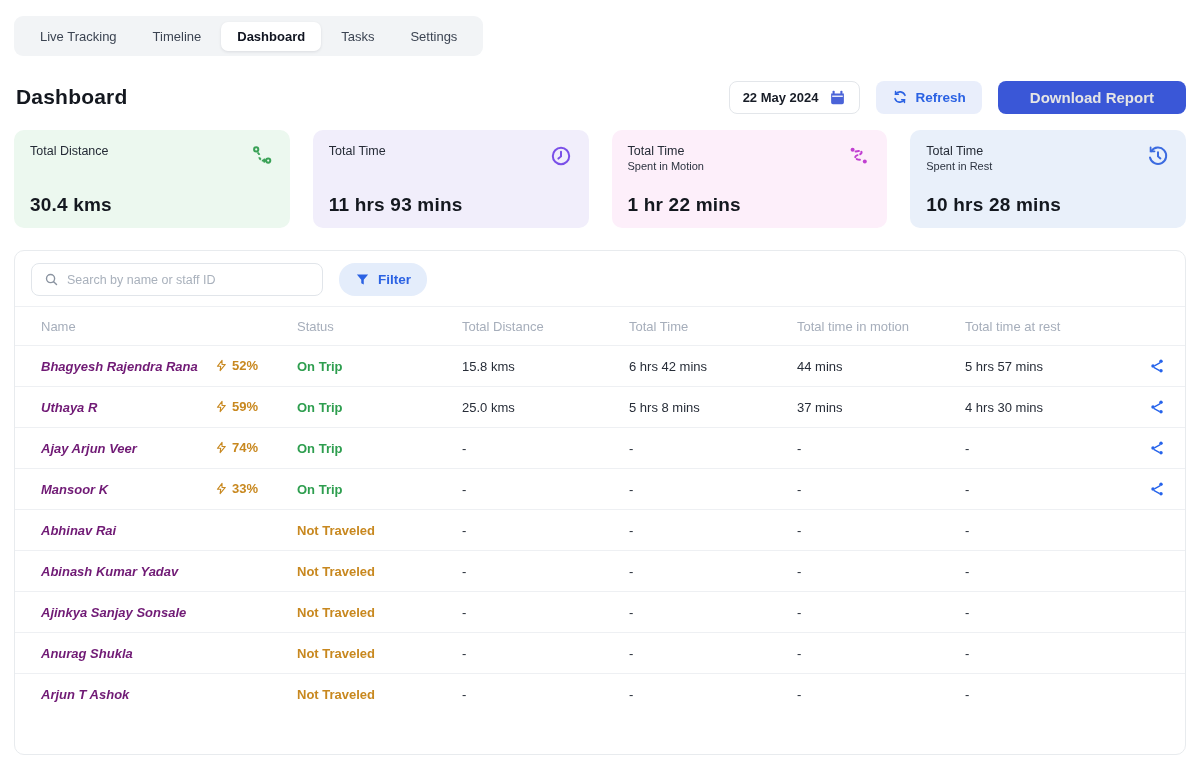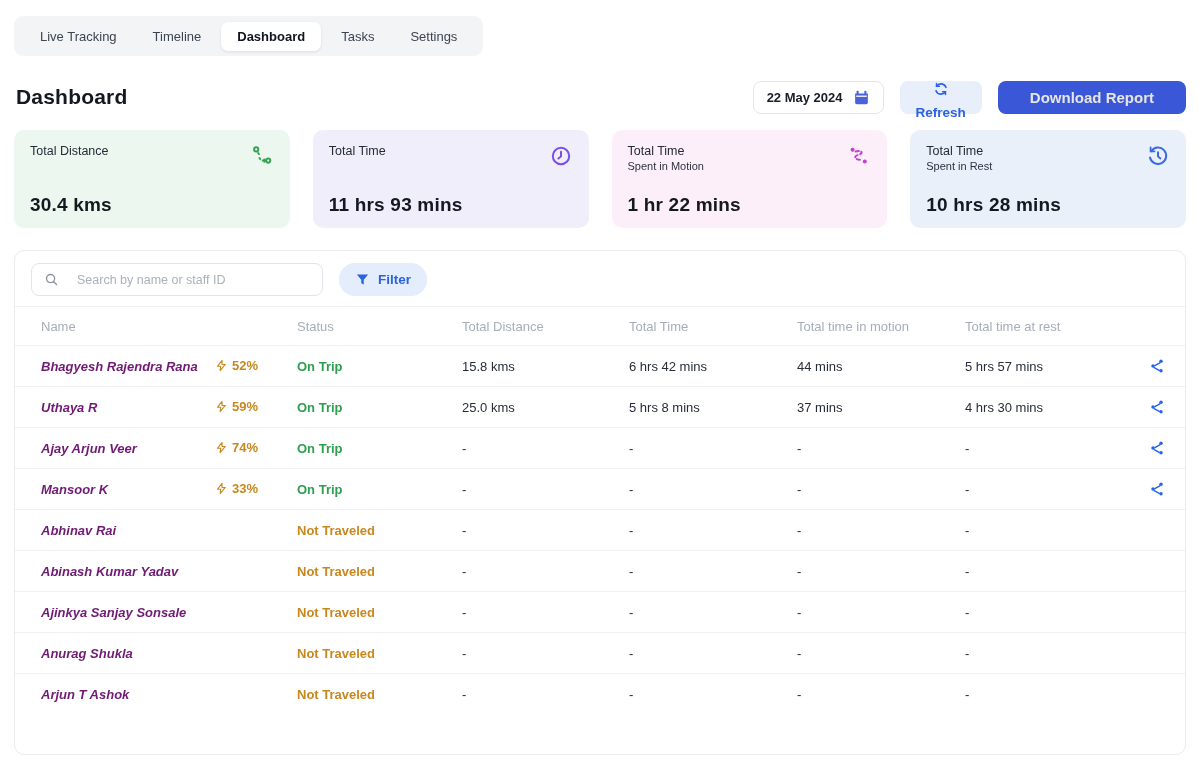--- a/index.html
+++ b/index.html
@@ -20,40 +20,40 @@
   
   .title-row { position:absolute; left:16px; right:14px; top:80px; height:34px;
     display:flex; align-items:center; }
   .page-title { font-size:21px; font-weight:bold; color:#14181f; letter-spacing:.2px; }
   .title-actions { margin-left:auto; display:flex; align-items:center; gap:16px; }
   .date-btn { display:flex; align-items:center; gap:10px; background:#fff;
     border:1px solid #e3e6ea; border-radius:8px; height:33px; padding:0 13px;
     font-size:13px; font-weight:bold; color:#171c26; cursor:pointer; }
   .refresh-btn { display:flex; align-items:center; gap:8px; background:#e9eefb;
     border:none; border-radius:8px; height:33px; padding:0 16px; font-size:13.5px;
-    font-weight:bold; color:#2b62e3; cursor:pointer;flex-direction:column; }
+    font-weight:bold; color:#2b62e3; cursor:pointer; }
   .download-btn { background:#3a57d7; border:none; border-radius:8px; height:33px;
     padding:0 32px; font-size:15px; font-weight:bold; color:#e5e5e5; cursor:pointer; }
 
   
   .cards { position:absolute; left:14px; right:14px; top:130px; height:98px;
     display:flex; gap:23px; }
   .card { flex:1; border-radius:10px; padding:14px 16px 12px; display:flex;
     flex-direction:column; justify-content:space-between; }
   .card-top { display:flex; justify-content:space-between; align-items:flex-start; }
   .card-title { font-size:12.5px; color:#252b36; line-height:1.25; }
   .card-sub { font-size:11px; color:#2c3340; }
   .card-value { font-size:19px; font-weight:bold; color:#14181f; letter-spacing:.2px; }
   .card-icon { width:24px; height:24px; flex:none; }
 
   
   .panel { position:absolute; left:14px; right:14px; top:250px; bottom:17px;
     border:1px solid #e8ebee; border-radius:10px; background:#fff; overflow:hidden; }
   .panel-toolbar { display:flex; align-items:center; gap:16px; padding:12px 16px 10px; }
-  .search-box { display:flex; align-items:center; gap:18px; width:292px; height:33px;
+  .search-box { display:flex; align-items:center; gap:8px; width:292px; height:33px;
     border:1px solid #e1e5ea; border-radius:8px; padding:0 12px; background:#fff; }
   .search-box input { border:none; outline:none; flex:1; font-size:12.5px;
     color:#3c4452; font-family:"Liberation Sans", sans-serif; background:transparent; }
   .search-box input::placeholder { color:#a9b1bc; }
   .filter-btn { display:flex; align-items:center; gap:8px; background:#e4edfb;
     border:none; border-radius:16px; height:33px; padding:0 16px; font-size:13.5px;
     font-weight:bold; color:#2b62e3; cursor:pointer; }
 
   table { width:100%; border-collapse:collapse; table-layout:fixed; }
   thead th { font-size:13px; font-weight:normal; color:#a6aebb; text-align:left;

